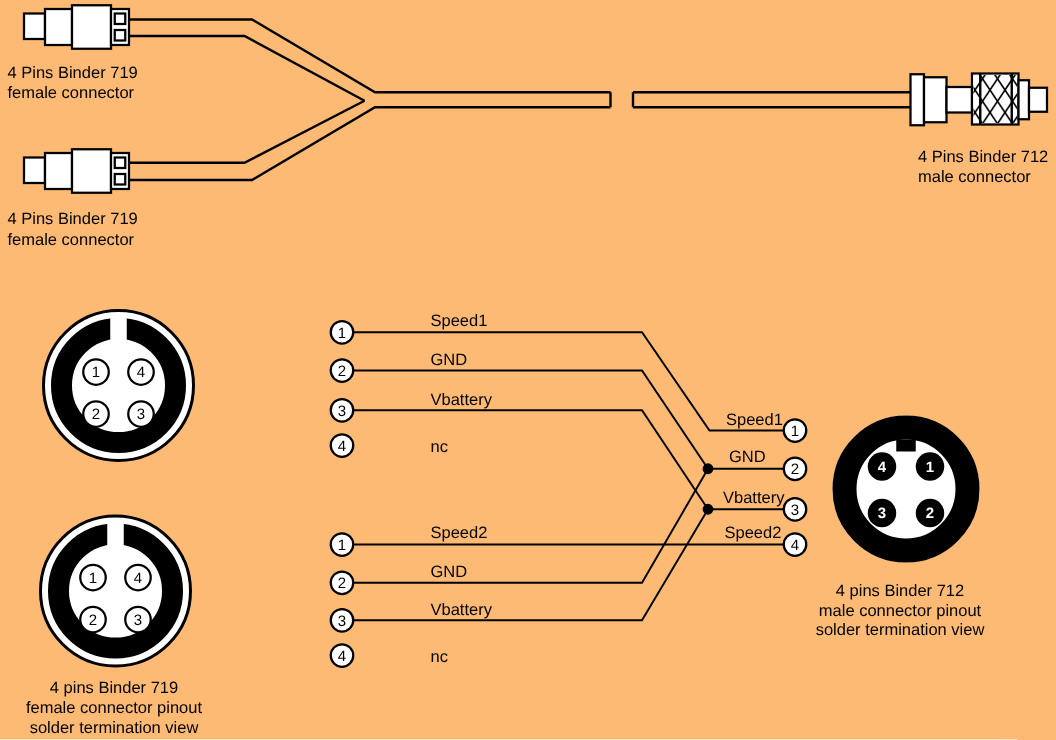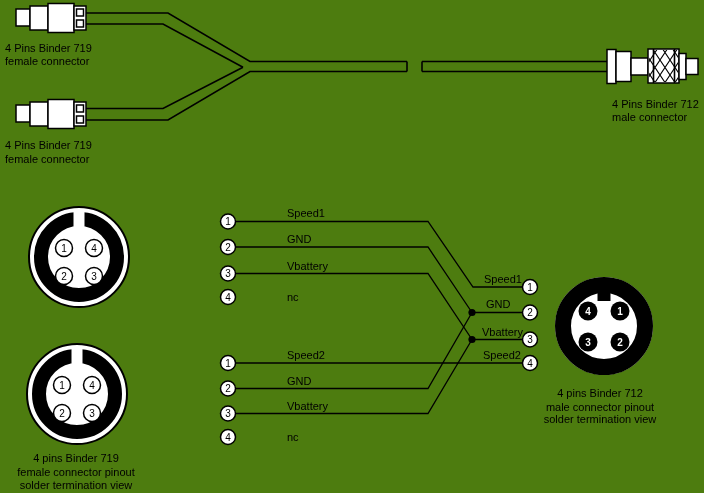--- a/index.html
+++ b/index.html
@@ -4,21 +4,21 @@
 <style>
   html, body {
     margin: 0;
     padding: 0;
     background: #ffffff;
   }
   .page {
     position: relative;
     width: 704px;
     height: 493px;
-    background: #4d7c0f;
+    background: #fdba74;
     overflow: hidden;
   }
   svg text {
     font-family: "Liberation Sans", sans-serif;
     font-size: 11px;
     fill: #000000;
   }
   svg .pin-num {
     font-size: 10px;
     text-anchor: middle;

